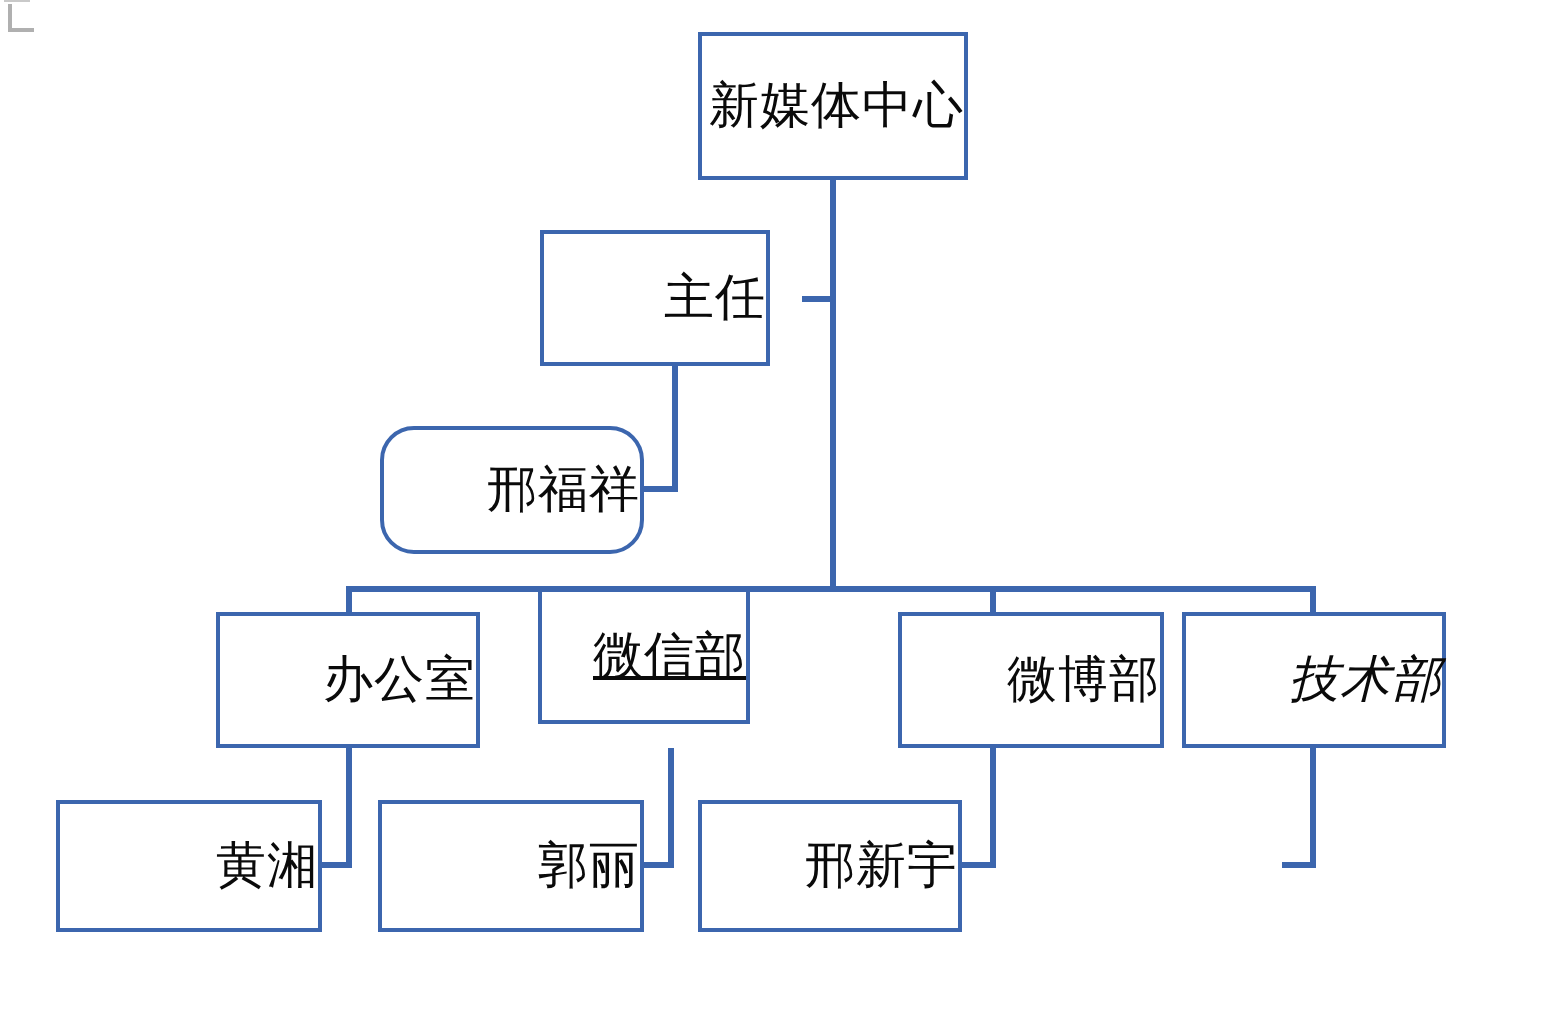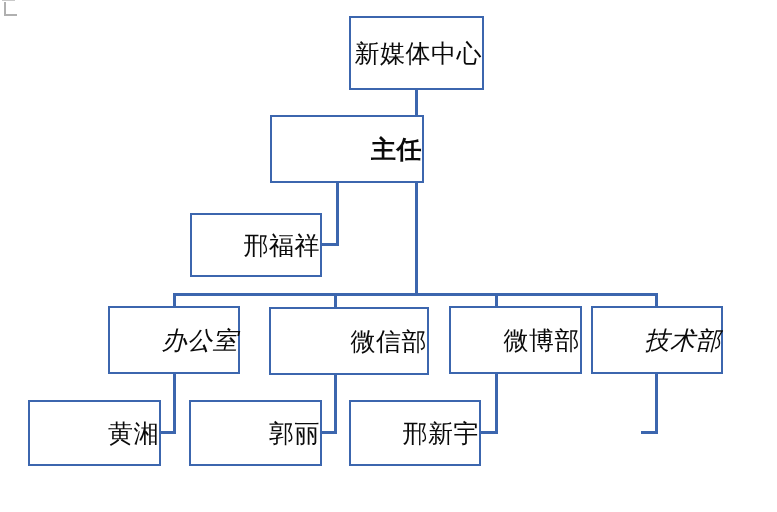--- a/index.html
+++ b/index.html
@@ -91,33 +91,33 @@
   <div class="conn v" style="left:495px; top:374px; height:60px;"></div>
   <div class="conn h" style="left:479px; top:431px; width:19px;"></div>
 
   <div class="conn v" style="left:655px; top:374px; height:60px;"></div>
   <div class="conn h" style="left:641px; top:431px; width:17px;"></div>
 
   <div class="node" style="left:349px; top:16px; width:135px; height:74px;">
     <span>新媒体中心</span>
   </div>
 
-  <div class="node" style="left:270px; top:115px; width:154px; height:68px;font-weight:bold;">
+  <div class="node" style="left:270px; top:115px; width:115px; height:68px;">
     <span>主任</span>
   </div>
 
-  <div class="node" style="left:190px; top:213px; width:132px; height:64px;">
+  <div class="node" style="left:190px; top:213px; width:132px; height:64px;border-radius:17px;">
     <span>邢福祥</span>
   </div>
 
-  <div class="node" style="left:108px; top:306px; width:132px; height:68px;font-style:italic;">
+  <div class="node" style="left:108px; top:306px; width:132px; height:68px;">
     <span>办公室</span>
   </div>
 
-  <div class="node" style="left:269px; top:307px; width:160px; height:68px;">
+  <div class="node" style="left:269px; top:294px; width:106px; height:68px;text-decoration:underline;">
     <span>微信部</span>
   </div>
 
   <div class="node" style="left:430px; top:306px; width:133px; height:68px;margin-left:19px;">
     <span>微博部</span>
   </div>
 
   <div class="node" style="left:591px; top:306px; width:132px; height:68px;font-style:italic;">
     <span>技术部</span>
   </div>

